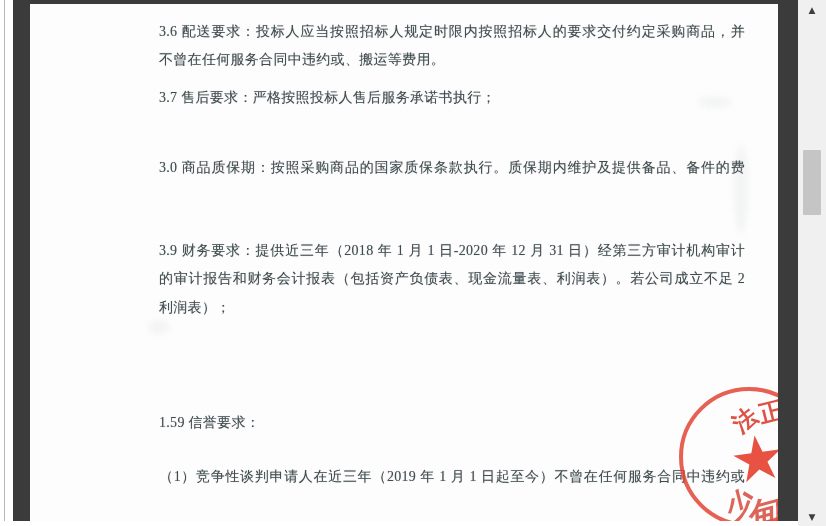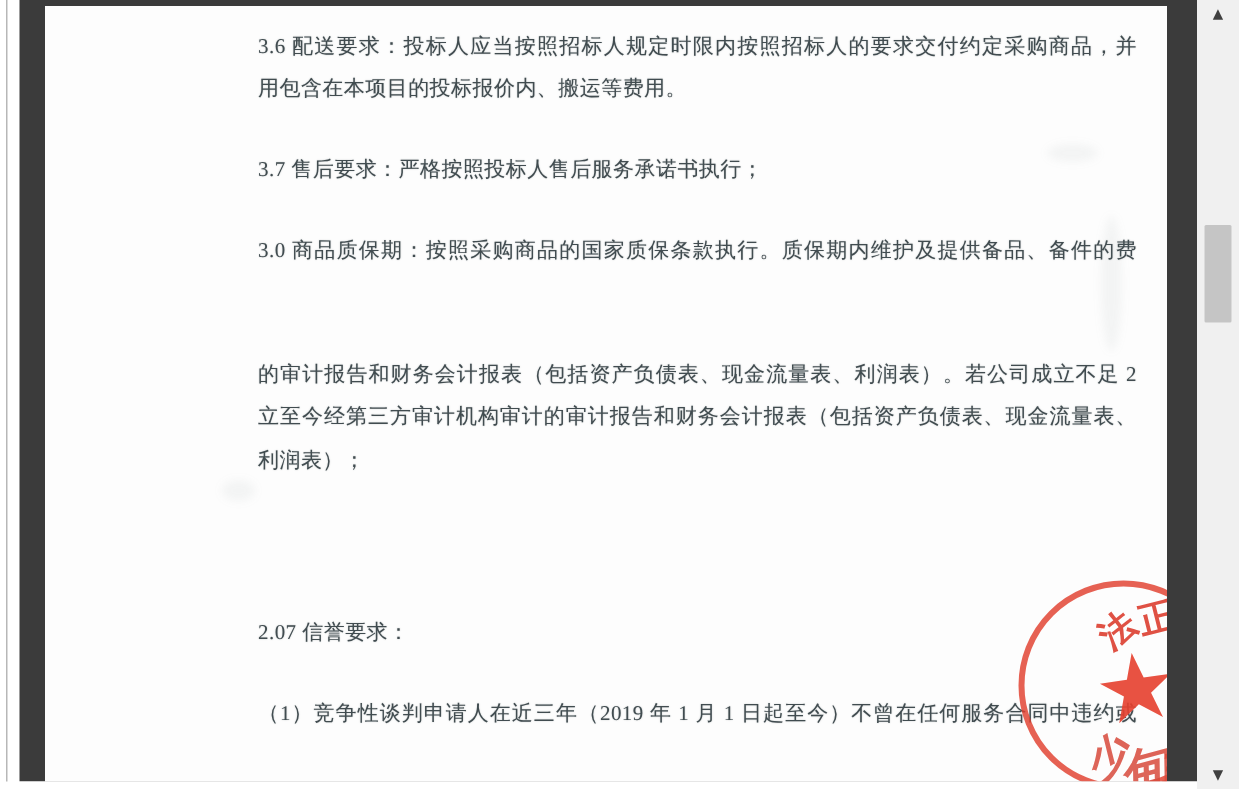--- a/index.html
+++ b/index.html
@@ -11,21 +11,21 @@
   
   .left-gutter-line{position:absolute;left:4px;top:0;width:1px;height:526px;background:#b7b7b7;}
   
   .viewer-bg{position:absolute;left:13px;top:0;width:785px;height:521px;background:#3b3b3b;}
   
   .page{
     position:absolute;left:30px;top:4px;width:748px;height:517px;
     background:#fdfdfd;overflow:hidden;
   }
   
-  .para{position:absolute;left:129px;width:586px;margin-left:13px;}
+  .para{position:absolute;left:129px;width:586px;}
   .tline{
     font-size:14px;line-height:28.4px;height:28.4px;
     color:#414c50;letter-spacing:.3px;
     text-shadow:0 0 1px rgba(65,76,80,.38);
     text-align:justify;text-justify:inter-ideograph;
     white-space:nowrap;
   }
   .tline.j{text-align-last:justify;white-space:normal;overflow:hidden;}
   .tline.l{text-align-last:left;white-space:nowrap;}
   
@@ -61,39 +61,39 @@
 <div id="screen">
 
   <div class="left-gutter-line"></div>
 
   <div class="viewer-bg"></div>
 
   <div class="page">
 
     <div class="para" style="top:14px">
       <div class="tline j">3.6 配送要求：投标人应当按照招标人规定时限内按照招标人的要求交付约定采购商品，并</div>
-      <div class="tline l">用包含在本项目的投标报价内、搬运等费用。</div>
+      <div class="tline l">不曾在任何服务合同中违约或、搬运等费用。</div>
     </div>
 
-    <div class="para" style="top:96px">
+    <div class="para" style="top:80px">
       <div class="tline l">3.7 售后要求：严格按照投标人售后服务承诺书执行；</div>
     </div>
 
     <div class="para" style="top:150px">
       <div class="tline j">3.0 商品质保期：按照采购商品的国家质保条款执行。质保期内维护及提供备品、备件的费</div>
     </div>
 
     <div class="para" style="top:233px">
+      <div class="tline j">3.9 财务要求：提供近三年（2018 年 1 月 1 日-2020 年 12 月 31 日）经第三方审计机构审计</div>
       <div class="tline j">的审计报告和财务会计报表（包括资产负债表、现金流量表、利润表）。若公司成立不足 2</div>
-      <div class="tline j">立至今经第三方审计机构审计的审计报告和财务会计报表（包括资产负债表、现金流量表、</div>
       <div class="tline l">利润表）；</div>
     </div>
 
     <div class="para" style="top:405px">
-      <div class="tline l">2.07 信誉要求：</div>
+      <div class="tline l">1.59 信誉要求：</div>
     </div>
 
     <div class="para" style="top:459px">
       <div class="tline j">（1）竞争性谈判申请人在近三年（2019 年 1 月 1 日起至今）不曾在任何服务合同中违约或</div>
     </div>
 
     <div class="smudge" style="left:704px;top:140px;width:14px;height:90px;"></div>
     <div class="smudge" style="left:668px;top:92px;width:34px;height:12px;"></div>
     <div class="smudge" style="left:118px;top:316px;width:22px;height:14px;"></div>
 

